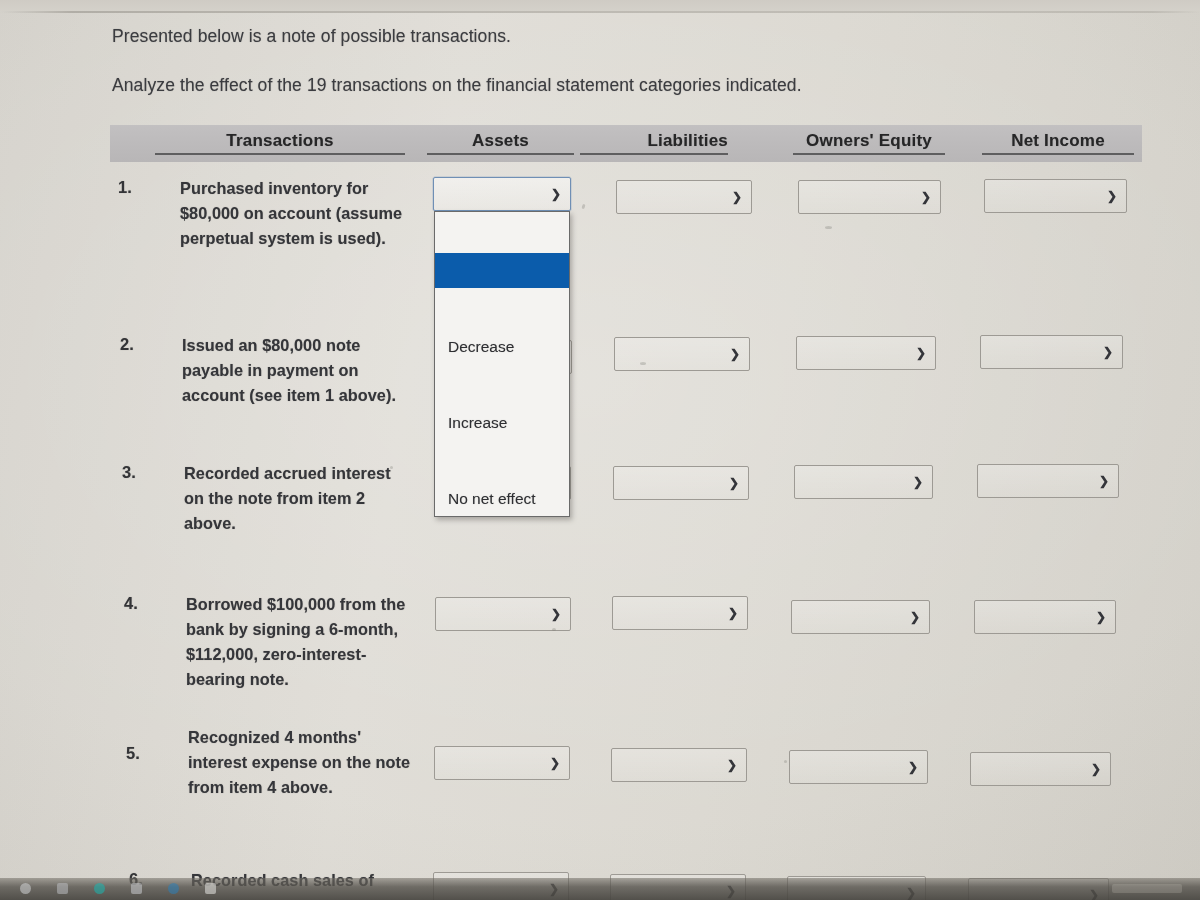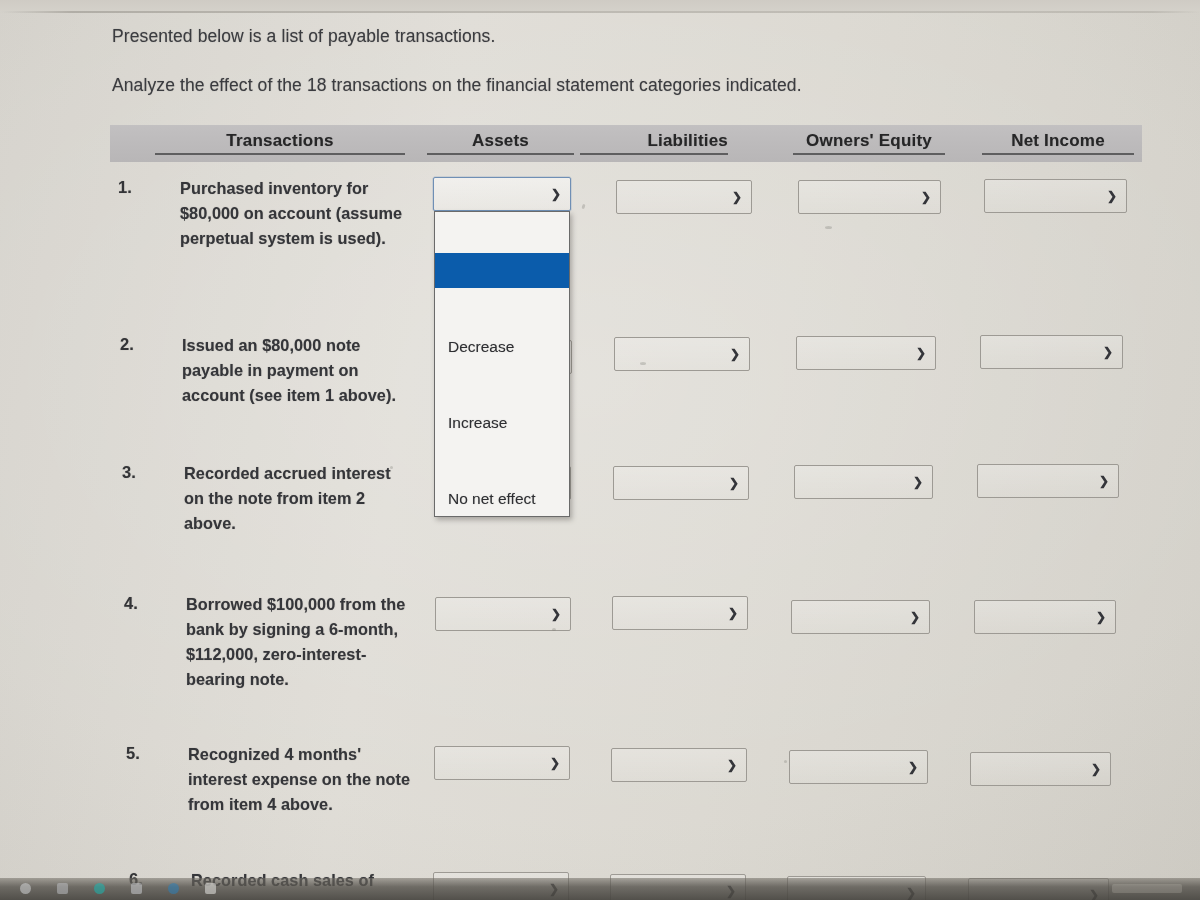--- a/index.html
+++ b/index.html
@@ -199,22 +199,22 @@
 </style>
 </head>
 <body>
 
 <div id="page"></div>
 <div class="top-shade"></div>
 <div class="top-edge"></div>
 
 <div class="content">
 
-  <div class="intro" id="intro-1">Presented below is a list of payable transactions.</div>
-  <div class="intro" id="intro-2">Analyze the effect of the 18 transactions on the financial statement categories indicated.</div>
+  <div class="intro" id="intro-1">Presented below is a note of possible transactions.</div>
+  <div class="intro" id="intro-2">Analyze the effect of the 19 transactions on the financial statement categories indicated.</div>
 
   <div class="header-band"></div>
 
   <div class="col-head" id="head-transactions">
     <span>Transactions</span>
     <span class="rule"></span>
   </div>
   <div class="col-head" id="head-assets">
     <span>Assets</span>
     <span class="rule"></span>
@@ -290,21 +290,21 @@
     <span class="chev">❯</span>
   </div>
   <div class="sel" style="left:791px; top:600px; width:139px;">
     <span class="chev">❯</span>
   </div>
   <div class="sel" style="left:974px; top:600px; width:142px;">
     <span class="chev">❯</span>
   </div>
 
   <div class="row-num" style="left:126px; top:744px;">5.</div>
-  <div class="row-text" style="left:188px; top:742px; width:228px;">Recognized 4 months' interest expense on the note from item 4 above.</div>
+  <div class="row-text" style="left:188px; top:725px; width:228px;">Recognized 4 months' interest expense on the note from item 4 above.</div>
 
   <div class="sel" style="left:434px; top:746px; width:136px;">
     <span class="chev">❯</span>
   </div>
   <div class="sel" style="left:611px; top:748px; width:136px;">
     <span class="chev">❯</span>
   </div>
   <div class="sel" style="left:789px; top:750px; width:139px;">
     <span class="chev">❯</span>
   </div>

